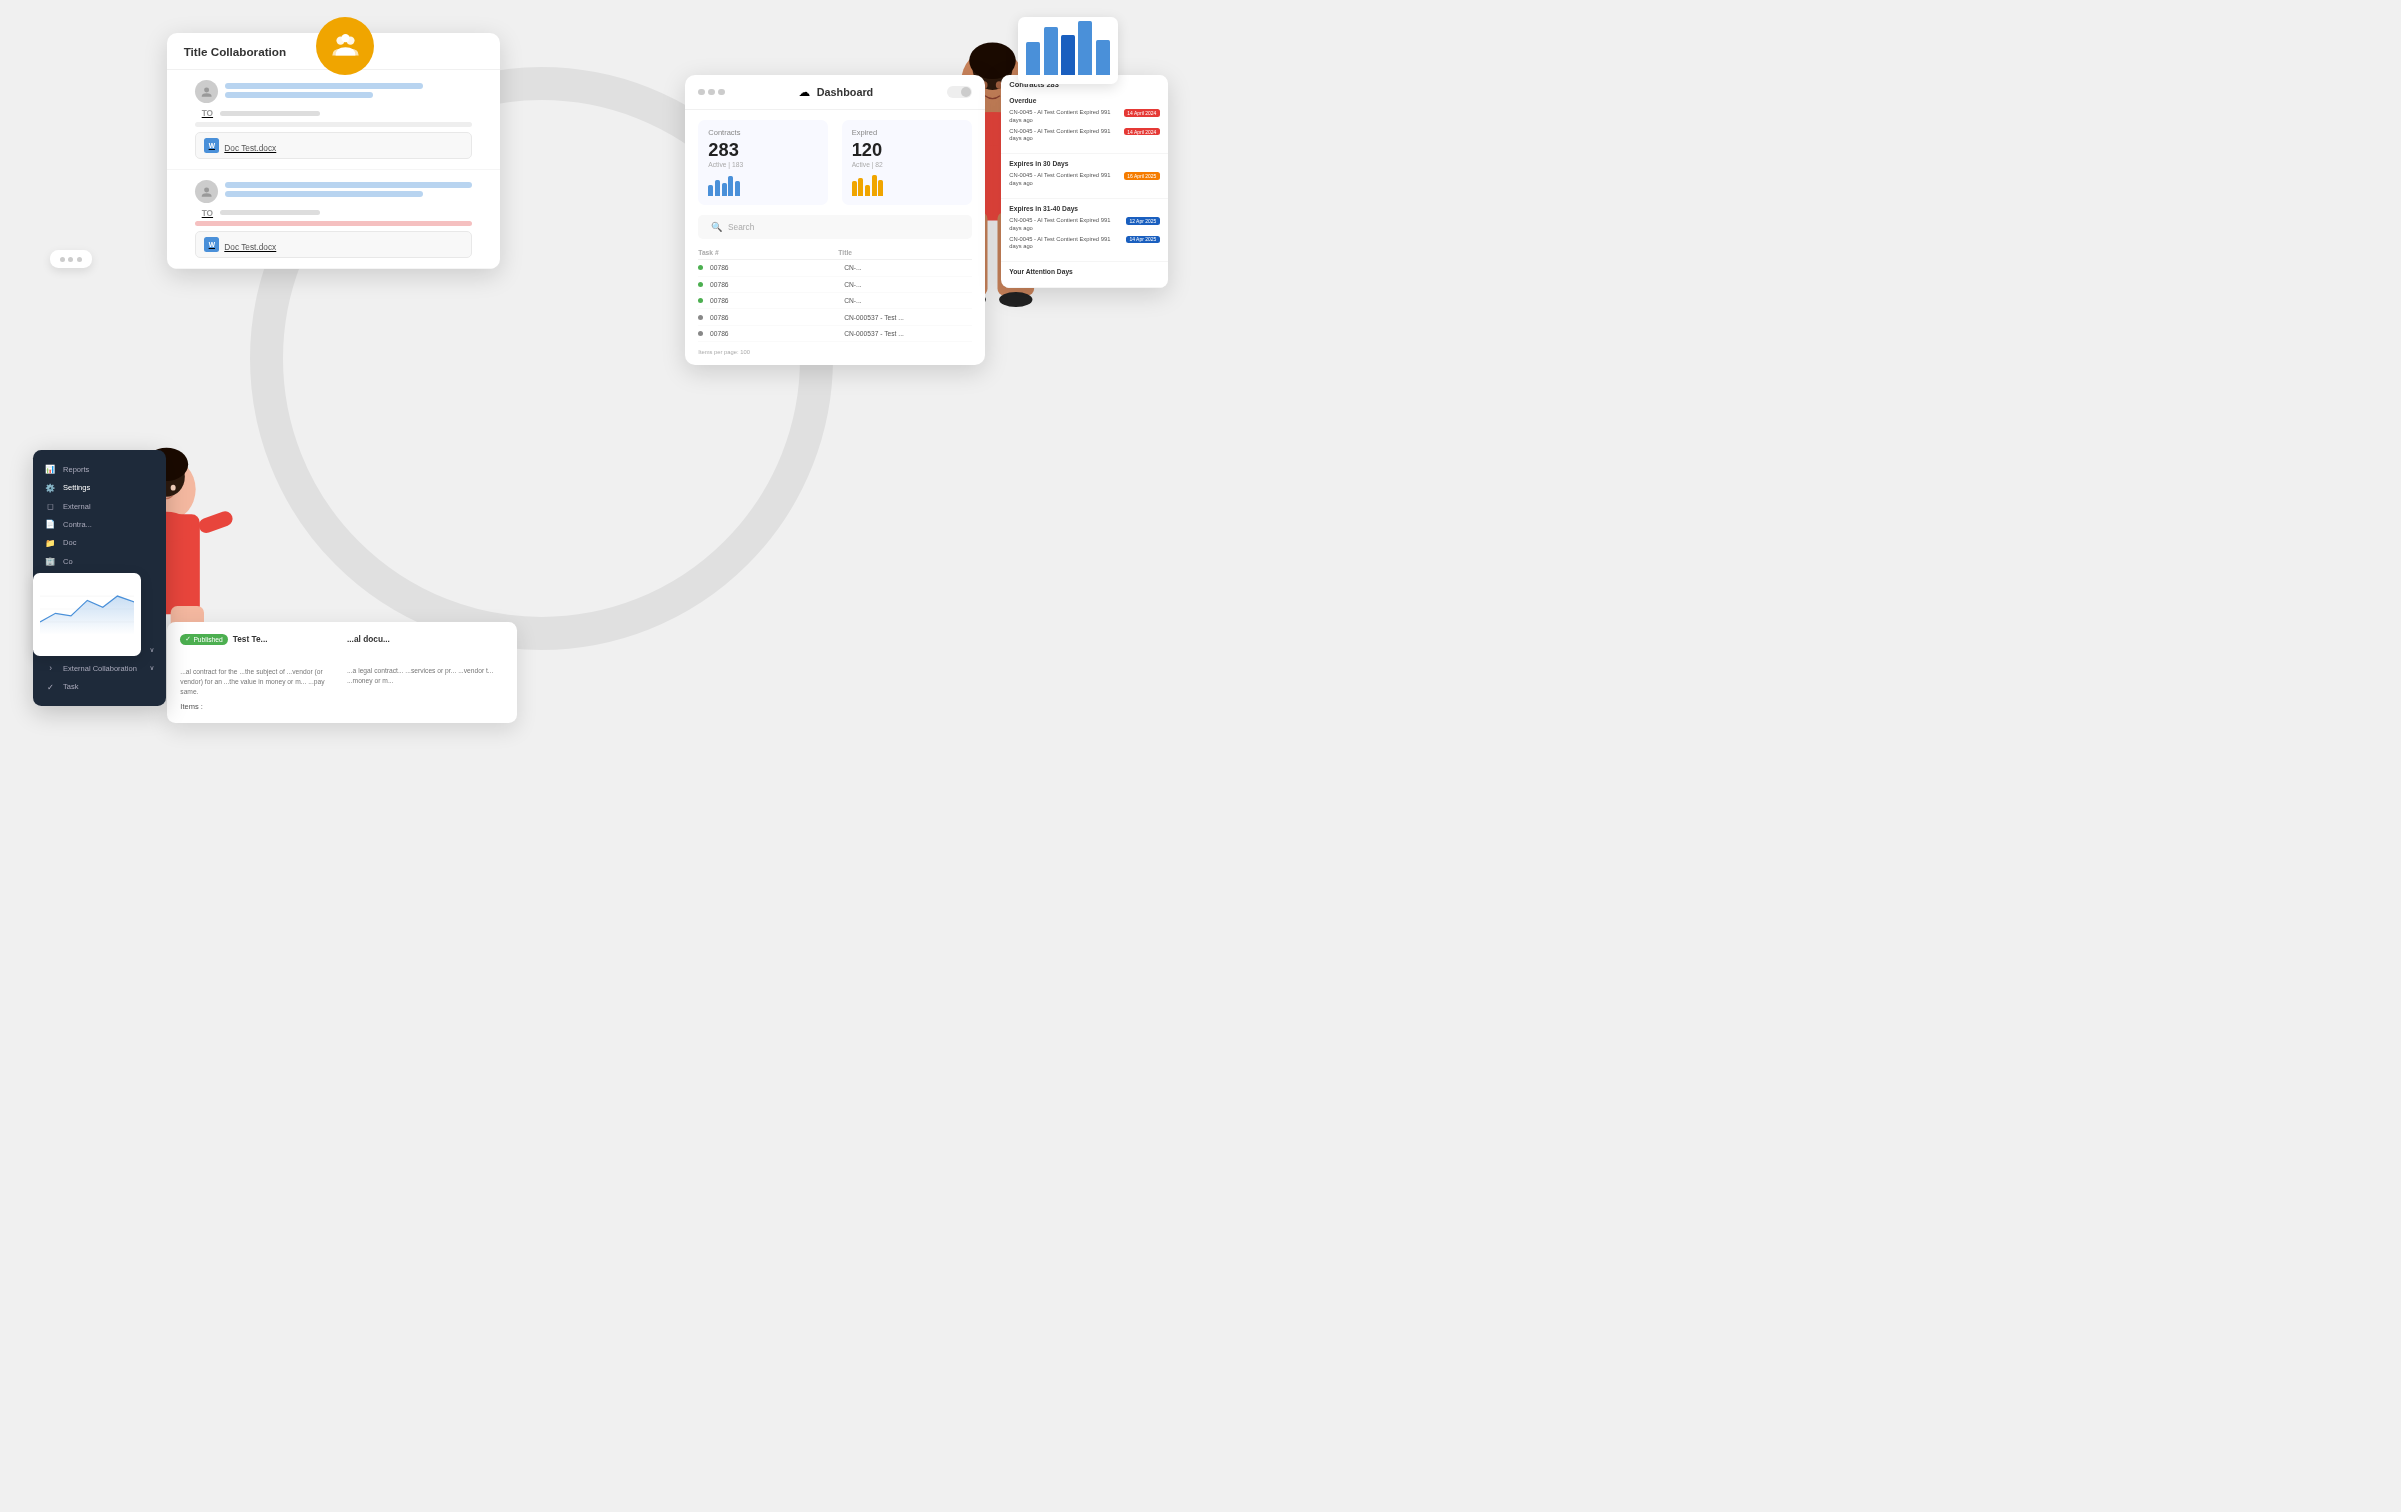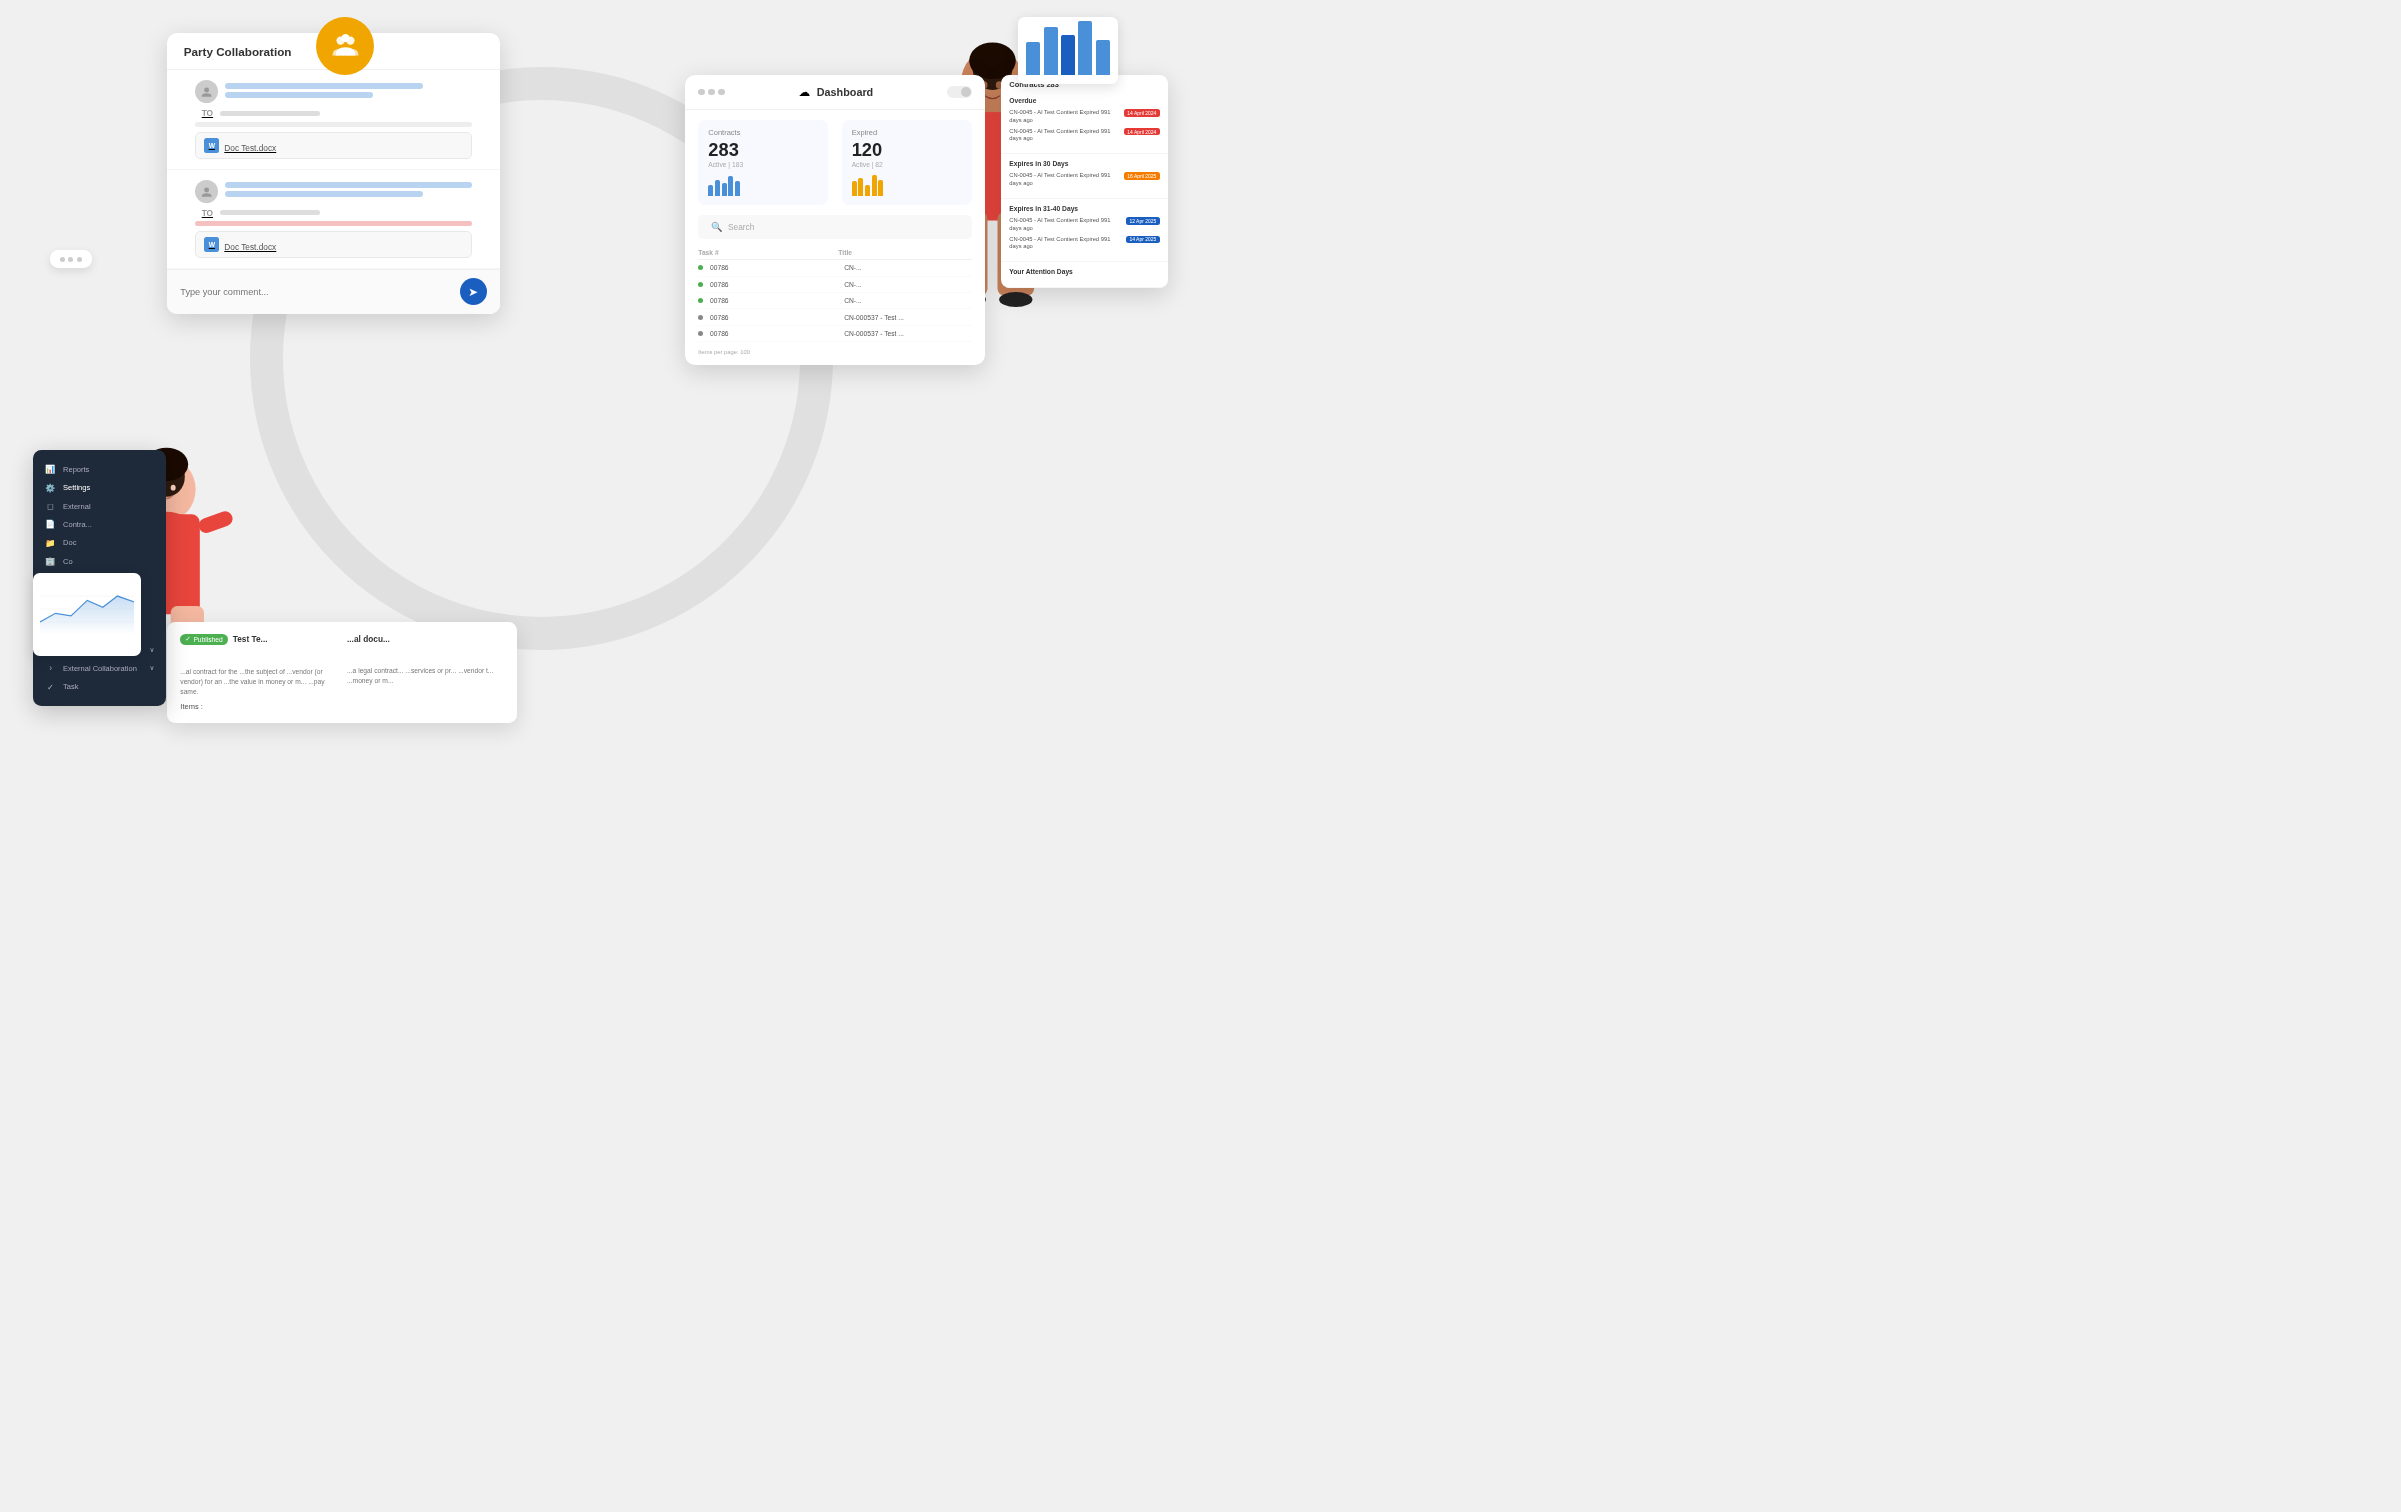--- a/index.html
+++ b/index.html
@@ -616,21 +616,21 @@
 
 <div class="barchart-widget">
   <div class="bc-bar" style="height:33px;background:#4a90d9;"></div>
   <div class="bc-bar" style="height:48px;background:#4a90d9;"></div>
   <div class="bc-bar" style="height:40px;background:#1a5fbf;"></div>
   <div class="bc-bar" style="height:54px;background:#4a90d9;"></div>
   <div class="bc-bar" style="height:35px;background:#4a90d9;"></div>
 </div>
 
 <div class="party-collab-panel">
-  <div class="panel-header">Party Collaboration</div>
+  <div class="panel-header">Title Collaboration</div>
 
   <div class="comment-block">
     <div class="comment-top">
       <div class="avatar-circle">
         <svg width="13.3" height="13.3" viewBox="0 0 16 16" fill="none">
           <circle cx="8" cy="6" r="3" fill="#999"></circle>
           <path d="M2 14 Q2 10 8 10 Q14 10 14 14" fill="#999"></path>
         </svg>
       </div>
       <div class="comment-lines">
@@ -667,26 +667,20 @@
       <div class="to-bar"></div>
     </div>
     <div class="reply-bar" style="background:#f5c0c0;"></div>
     <div class="doc-attachment">
       <div class="doc-icon">W</div>
       <span class="doc-name">Doc Test.docx</span>
     </div>
   </div>
 
 
-  <div class="comment-input-area">
-    <input class="comment-input" type="text" placeholder="Type your comment..." style="">
-    <div class="send-btn">
-      <span class="send-icon">➤</span>
-    </div>
-  </div>
 </div>
 
 <div class="dashboard-panel">
   <div class="dashboard-header">
     <div class="dash-dots">
       <div class="dot dot-gray"></div>
       <div class="dot dot-gray"></div>
       <div class="dot dot-gray"></div>
     </div>
     <span style="font-size:11.7px;">☁</span>

